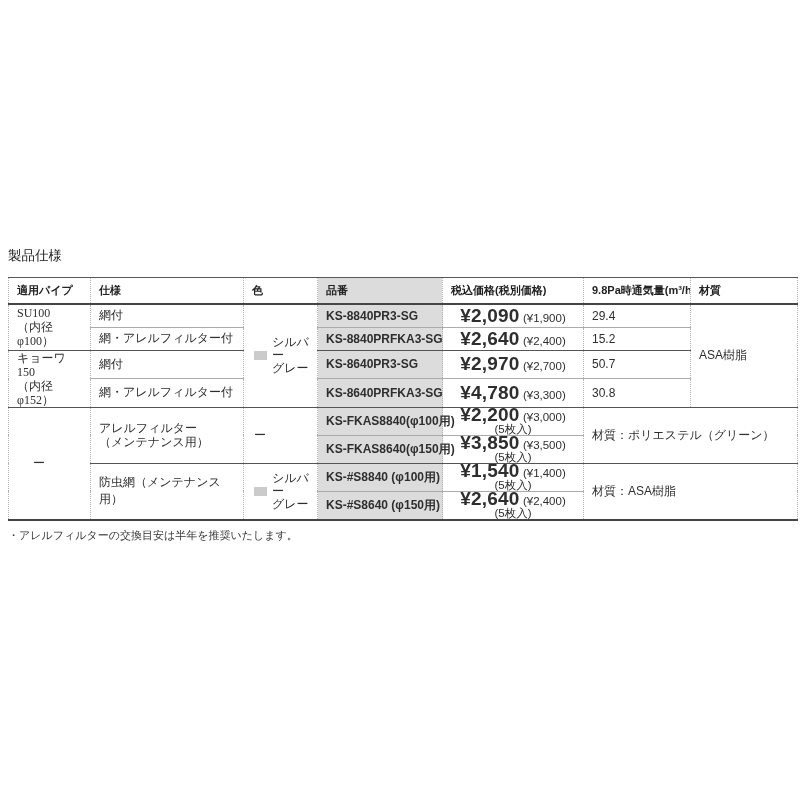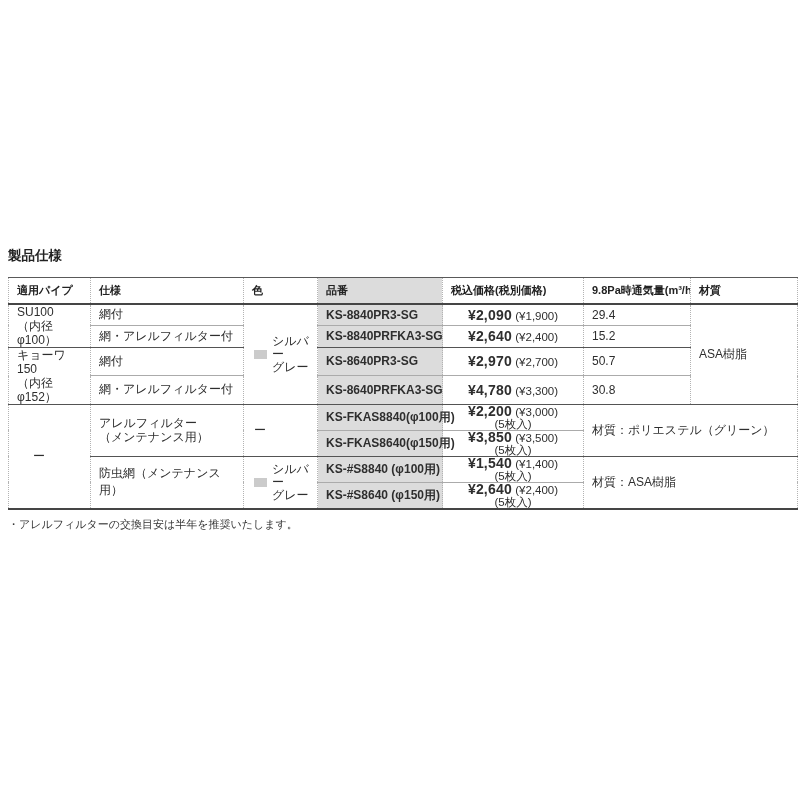--- a/index.html
+++ b/index.html
@@ -5,21 +5,21 @@
   * { margin: 0; padding: 0; box-sizing: border-box; }
   html, body { background: #ffffff; }
   body {
     width: 800px; height: 800px;
     font-family: "Liberation Sans", "DejaVu Sans", sans-serif;
     color: #2e2e2e;
     position: relative;
   }
   .content { position: absolute; top: 247px; left: 8px; width: 789px; }
 
-  .title { font-size: 13.5px; font-weight: 700; color: #222; margin: 0 0 12px 0; }
+  .title { font-size: 13.5px; font-weight: 400; color: #222; margin: 0 0 12px 0; }
 
   table.spec {
     border-collapse: collapse; table-layout: fixed; width: 789px;
     border-top: 1px solid #595959;
     border-bottom: 2px solid #454545;
     border-left: 1px dotted #b3b3b3;
     border-right: 1px dotted #b3b3b3;
   }
   th, td { border-left: 1px dotted #b3b3b3; vertical-align: middle; padding: 0; }
   thead th {
@@ -30,30 +30,30 @@
   td { font-size: 12px; border-bottom: 1px solid #ababab; }
   td.bb-dark { border-bottom: 1px solid #545454; }
   tr.h21 > td { height: 21px; }
   tr.h25 > td { height: 25px; }
 
   .part-bg { background: #dcdcdc; }
   thead th.part-bg { background: #dcdcdc; }
   td.part-cell { font-weight: 700; padding: 0 8px; font-size: 12px; white-space: nowrap; margin-top: 20px; }
 
   .pipe-cell, .spec-cell, .airflow-cell, .material-cell { padding: 0 8px; }
-  .pipe-cell .l, .spec-cell .l { display: block; line-height: 14px; }
+  .pipe-cell .l, .spec-cell .l { display: block; line-height: 14px; font-family: Liberation Serif, serif; }
   .dash-pipe { padding-left: 24px; }
 
   .color-cell { padding-left: 10px; }
   .color-flex { display: flex; align-items: center; }
   .swatch { width: 13px; height: 9px; background: #cbcbcb; margin-right: 5px; flex: none; }
   .color-lines span { display: block; line-height: 13px; }
 
   .price-cell { text-align: center; white-space: nowrap; }
-  .price-main { font-weight: 700; font-size: 14px; letter-spacing: 0.2px; }
+  .price-main { font-weight: 700; font-size: 19px; letter-spacing: 0.2px; }
   .price-sub { font-size: 11.5px; }
   .price-cell .line1 { display: block; line-height: 13px; }
   .price-unit { display: block; font-size: 11.5px; line-height: 11px; text-align: center; }
 
   .material-merged { padding: 0 8px; }
 
   .notes { margin-top: 8px; font-size: 11px; line-height: 13.5px; color: #333; }
   .note-last { margin-top: 3px; }
 </style>
 </head>

